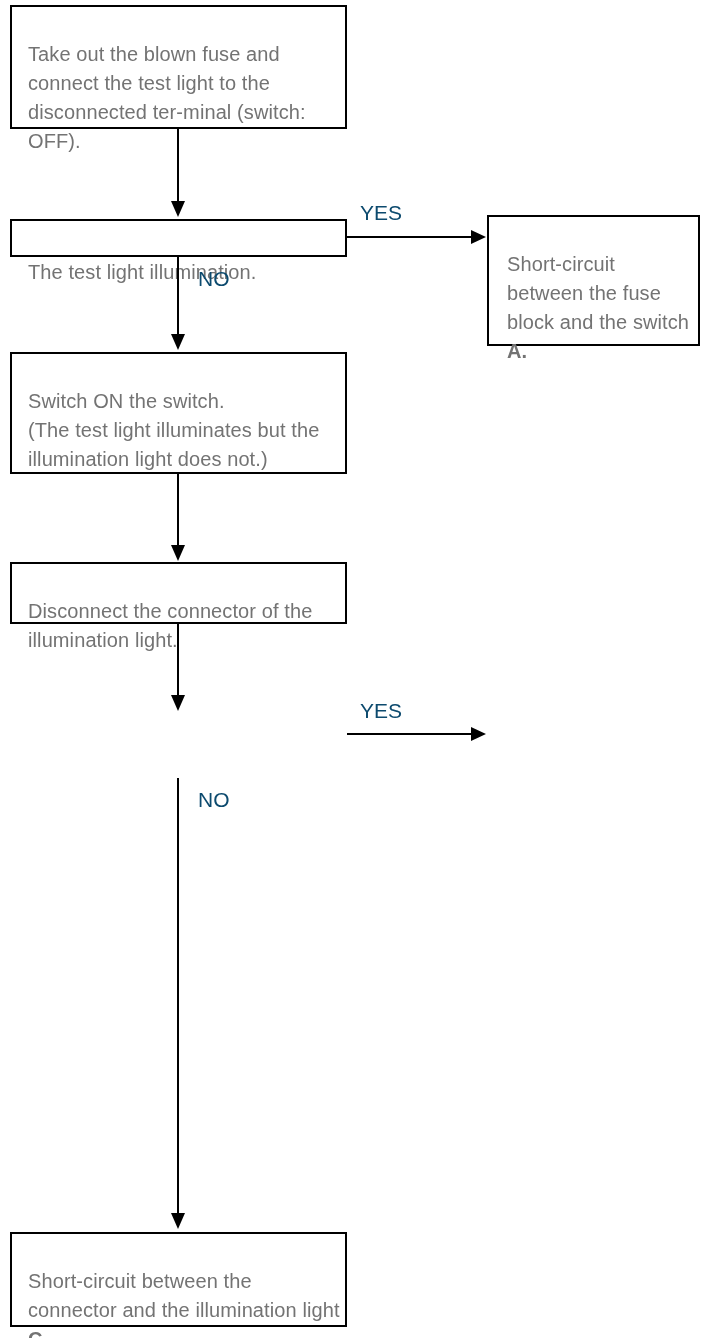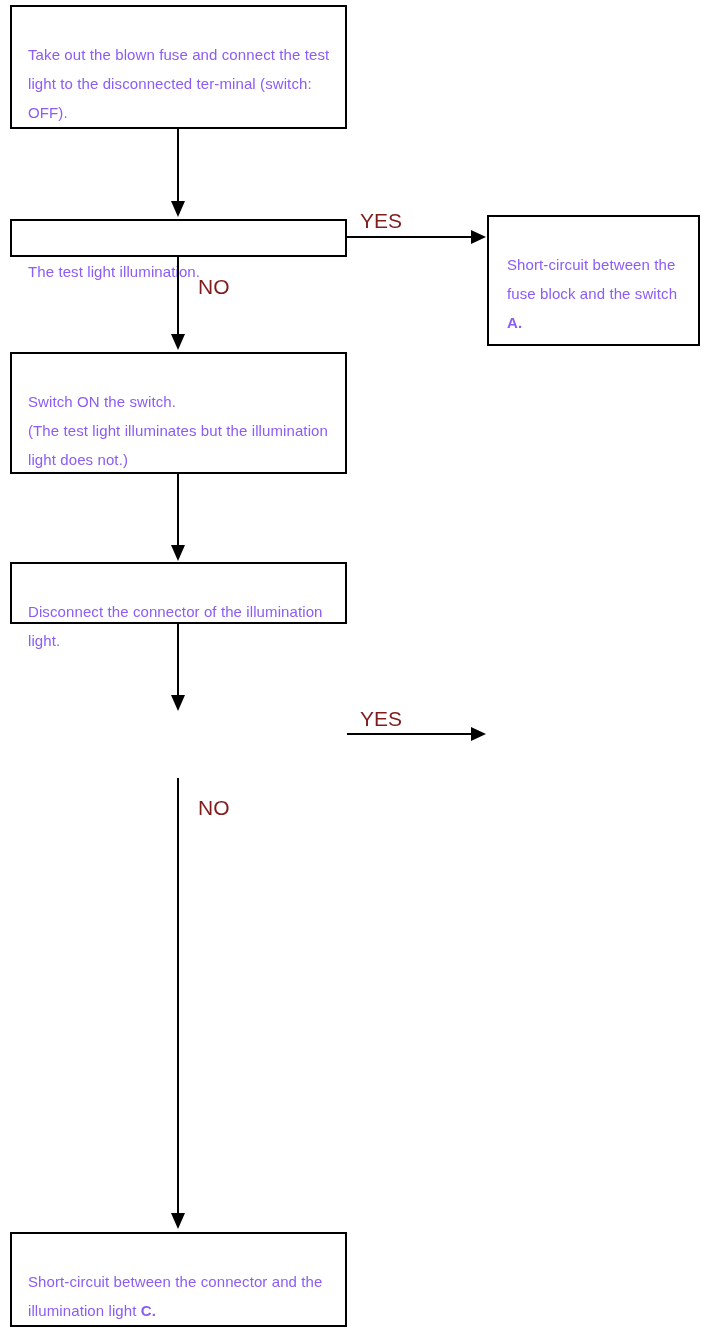--- a/index.html
+++ b/index.html
@@ -17,38 +17,37 @@
     width: 720px;
     height: 1338px;
     background: #ffffff;
     overflow: hidden;
   }
   .node {
     position: absolute;
     box-sizing: border-box;
     border: 2px solid #000000;
     background: #ffffff;
-    color: #8b5cf6;
-    font-size: 15px;
+    color: #737373;
+    font-size: 20px;
     line-height: 29px;
     padding: 4px 0 4px 16px;
     white-space: pre-line;
     letter-spacing: 0.1px;
   }
   .node.narrow {
     padding-left: 18px;
     padding-right: 8px;
   }
   .edge-label {
     position: absolute;
     font-size: 21px;
     line-height: 22px;
-    color: #7f1d1d;
+    color: #0c4a6e;
     white-space: nowrap;
-    margin-top: 8px;
   }
   .vline {
     position: absolute;
     width: 2px;
     background: #000000;
   }
   .hline {
     position: absolute;
     height: 2px;
     background: #000000;

